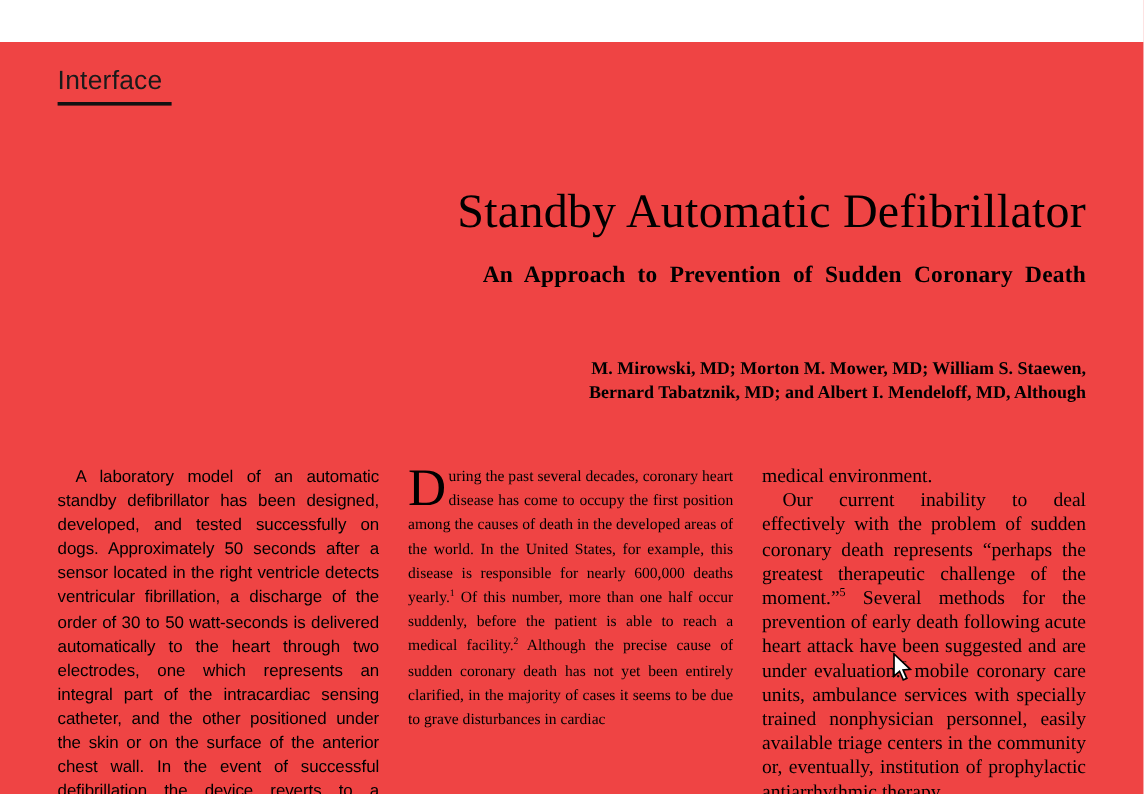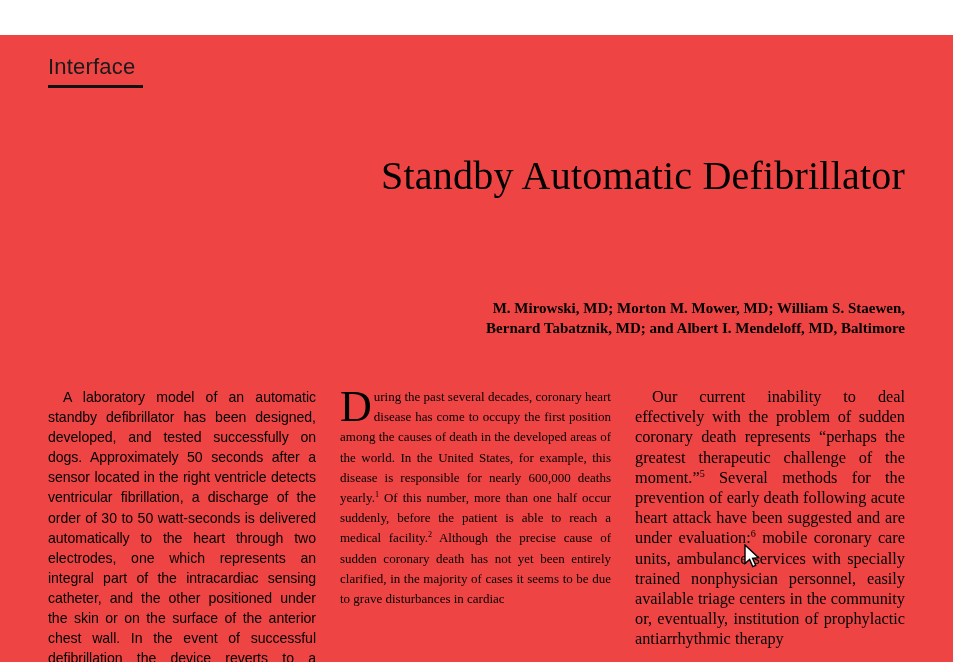--- a/index.html
+++ b/index.html
@@ -163,40 +163,42 @@
 </head>
 <body>
 
 <div class="page">
 
   <div class="running-head">Interface</div>
   <div class="running-head-rule"></div>
 
   <div class="title-block">
     <div class="article-title">Standby Automatic Defibrillator</div>
+    <div class="article-subtitle">An Approach to Prevention of Sudden Coronary Death</div>
   </div>
 
   <div class="byline">
     <span class="byline-line">M. Mirowski, MD; Morton M. Mower, MD; William S. Staewen,</span>
-    <span class="byline-line">Bernard Tabatznik, MD; and Albert I. Mendeloff, MD, Baltimore</span>
+    <span class="byline-line">Bernard Tabatznik, MD; and Albert I. Mendeloff, MD, Although</span>
   </div>
 
   <div class="columns">
 
     <div class="col col-1">
       <p class="indent">A laboratory model of an automatic standby defibrillator has been designed, developed, and tested successfully on dogs. Approximately 50 seconds after a sensor located in the right ventricle detects ventricular fibrillation, a discharge of the order of 30 to 50 watt-seconds is delivered automatically to the heart through two electrodes, one which represents an integral part of the intracardiac sensing catheter, and the other positioned under the skin or on the surface of the anterior chest wall. In the event of successful defibrillation the device reverts to a standby condition. It is suggested that this device, when adapted for clinical use, might be implanted temporarily or</p>
     </div>
 
     <div class="col col-2">
       <p class="dropcap-para">
         <span>During the past several decades, coronary heart disease has come to occupy the first position among the causes of death in the developed areas of the world. In the United States, for example, this disease is responsible for nearly 600,000 deaths yearly.</span><sup class="fn">1</sup><span> Of this number, more than one half occur suddenly, before the patient is able to reach a medical facility.</span><sup class="fn">2</sup><span> Although the precise cause of sudden coronary death has not yet been entirely clarified, in the majority of cases it seems to be due to grave disturbances in cardiac</span>
       </p>
     </div>
 
     <div class="col col-3">
+      <p>medical environment.</p>
       <p class="indent-serif">
         <span>Our current inability to deal effectively with the problem of sudden coronary death represents “perhaps the greatest therapeutic challenge of the moment.”</span><sup class="fn">5</sup><span> Several methods for the prevention of early death following acute heart attack have been suggested and are under evaluation:</span><sup class="fn">6</sup><span> mobile coronary care units, ambulance services with specially trained nonphysician personnel, easily available triage centers in the community or, eventually, institution of prophylactic antiarrhythmic therapy</span>
       </p>
     </div>
 
   </div>
 
   <svg class="cursor" viewBox="0 0 18 26">
     <polygon points="1,1 1,19.5 5.6,15.4 8.7,22.6 11.7,21.3 8.6,14.3 14.6,13.8" fill="#ffffff" stroke="#000000" stroke-width="1.4" stroke-linejoin="miter"></polygon>
   </svg>

